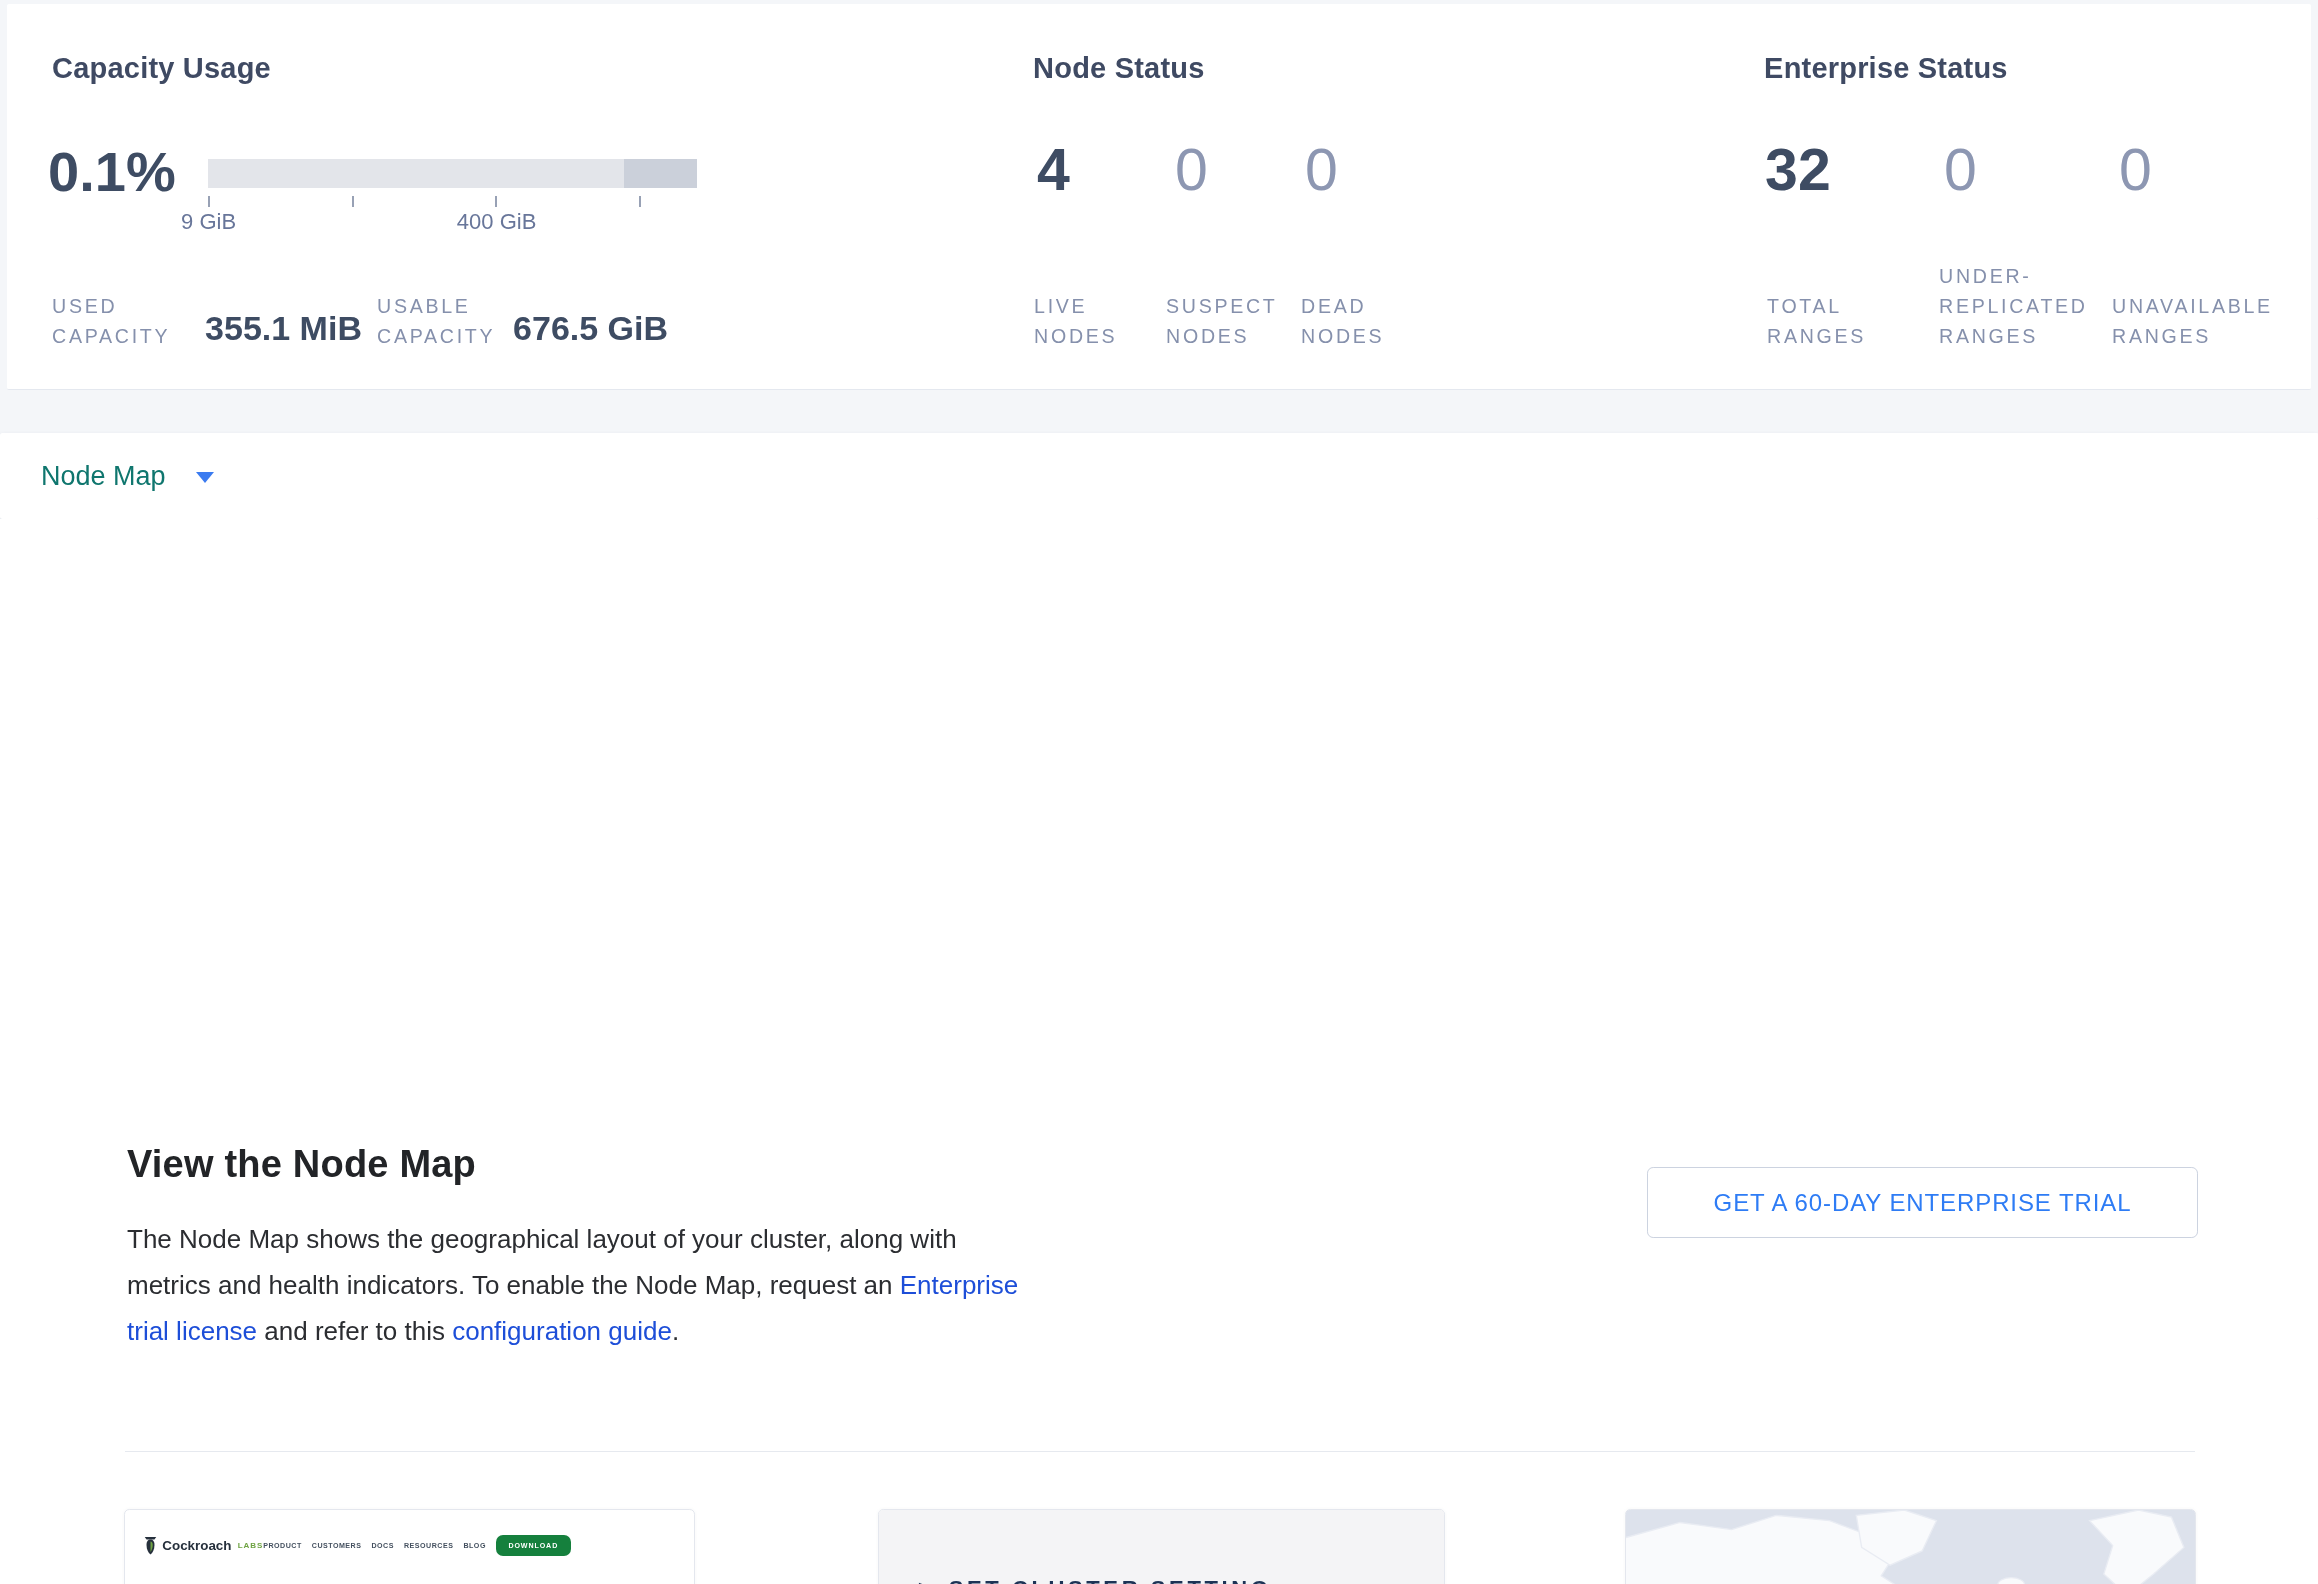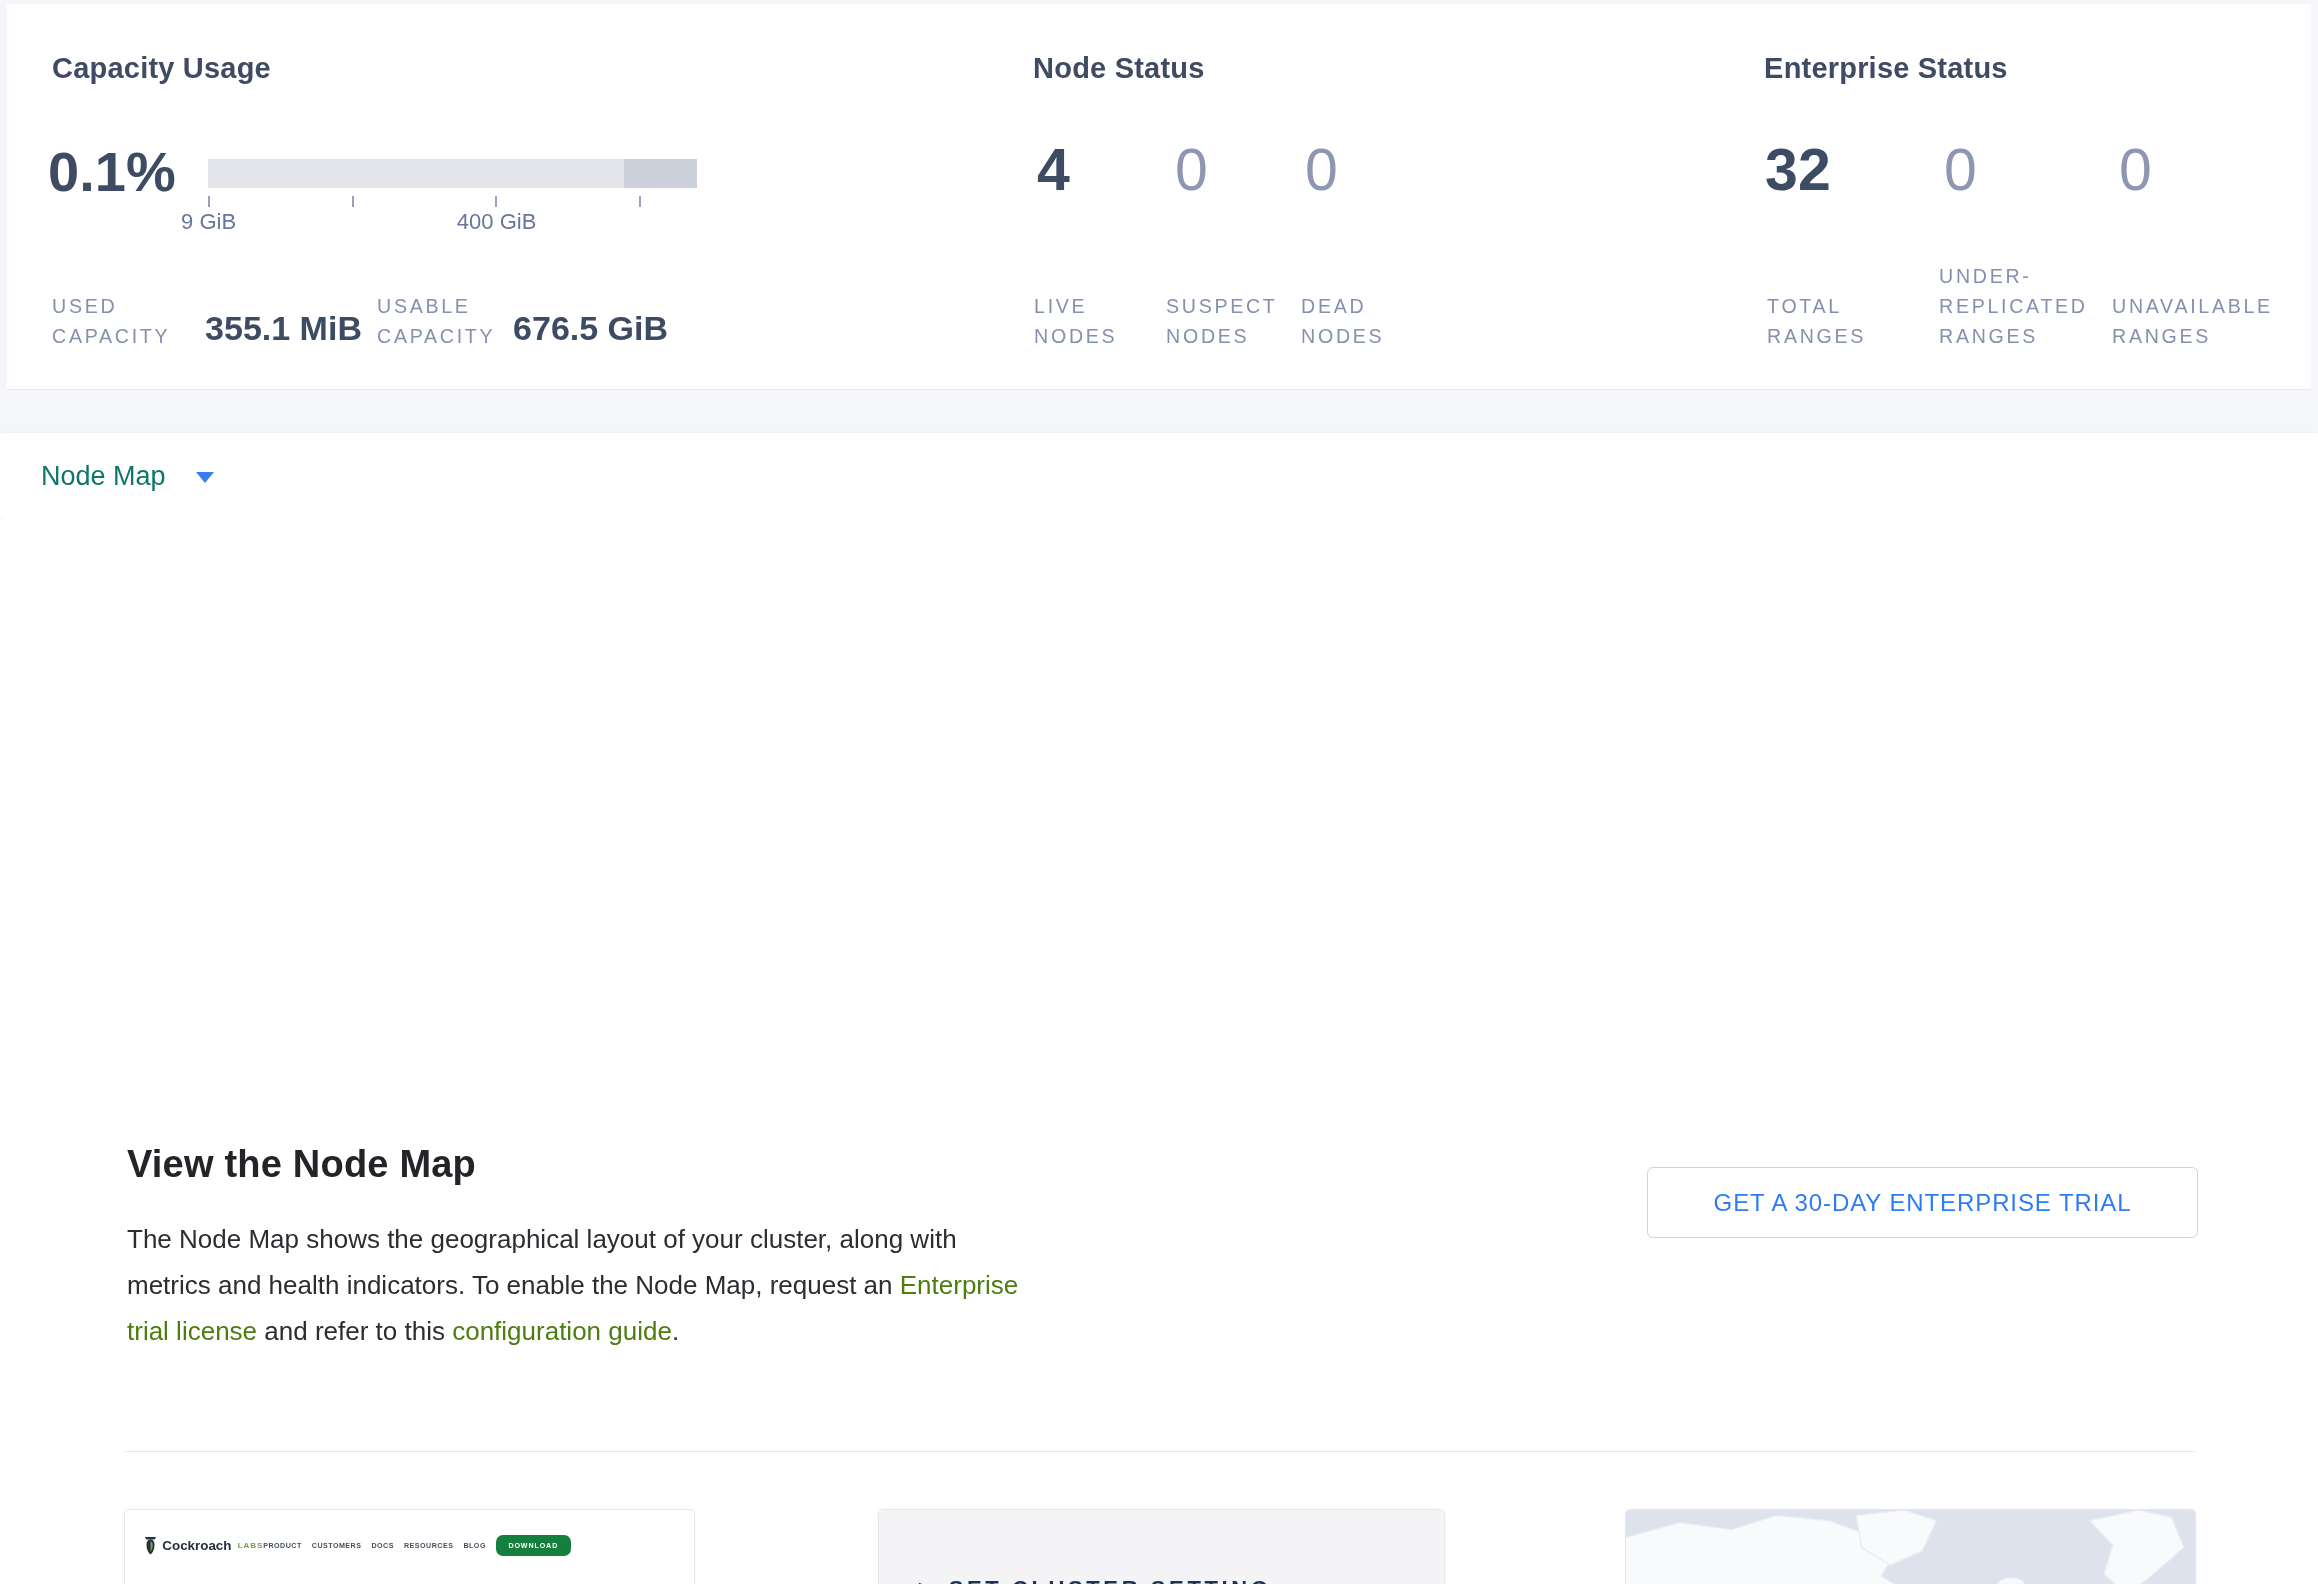--- a/index.html
+++ b/index.html
@@ -22,21 +22,21 @@
 
   
   .nodemap-bar { position:absolute; left:0; top:433px; width:2319px; height:86px; background:#fff; border-radius:2.7px; box-shadow:0 2.7px 5.3px rgba(50,60,80,.10); display:flex; align-items:center; }
   .nodemap-label { font-size:27px; color:#0f766e; margin-left:41px; }
   .caret-down { width:0; height:0; border-left:9px solid transparent; border-right:9px solid transparent; border-top:11.6px solid #3b7bf0; margin-left:30px; margin-top:3.6px; }
 
   
   .main { position:absolute; left:0; top:519px; width:2319px; height:1066px; background:#fff; }
   .view-title { position:absolute; left:127px; top:624px; font-size:38px; font-weight:700; color:#222427; letter-spacing:0.2px; }
   .view-para { position:absolute; left:127px; top:697px; font-size:26px; line-height:46px; color:#2b2d31; }
-  .view-para a, .link { color:#4d7c0f; text-decoration:none; cursor:pointer; }
+  .view-para a, .link { color:#1d4ed8; text-decoration:none; cursor:pointer; }
   .trial-btn { position:absolute; left:1647px; top:648px; width:551px; height:71px; background:#fff; border:1.8px solid #ccd3e0; border-radius:6.2px; color:#2e7cf5; font-size:24px; letter-spacing:0.9px; font-family:"Liberation Sans",sans-serif; cursor:pointer; }
   .divider { position:absolute; left:125px; top:932px; width:2070px; height:0; border-top:1.8px solid #e6e9ef; }
 
   
   .card { position:absolute; top:990px; height:542px; background:#fff; border:1.8px solid #e4e7ee; border-radius:5.3px; box-shadow:0 0.9px 3.6px rgba(60,70,90,.05); }
   #card1 { left:124px; width:571px; }
   #card2 { left:878px; width:567px; }
   #card3 { left:1625px; width:571px; }
 
   
@@ -117,21 +117,21 @@
 <main class="main">
 
   <h1 class="view-title" style="position:absolute;">View the Node Map</h1>
 
   <div class="view-para">
     <div><span>The Node Map shows the geographical layout of your cluster, along with</span></div>
     <div><span>metrics and health indicators. To enable the Node Map, request an </span><a class="link">Enterprise</a></div>
     <div><a class="link">trial license</a><span> and refer to this </span><a class="link">configuration guide</a><span>.</span></div>
   </div>
 
-  <button class="trial-btn">GET A 30-DAY ENTERPRISE TRIAL</button>
+  <button class="trial-btn">GET A 60-DAY ENTERPRISE TRIAL</button>
 
   <div class="divider"></div>
 
   <div class="card" id="card1">
     <div class="mini">
       <div class="mini-header">
         <div class="mini-logo">
           <svg width="15" height="19.6" viewBox="0 0 17 22">
             <path d="M2 1 h13 l-2 3 h-9 z" fill="#26303c"></path>
             <path d="M8.5 4 C5 4 4 7 4 10 c0 5 2 9 4.5 11 C11 19 13 15 13 10 c0-3-1-6-4.5-6z" fill="#26303c"></path>

